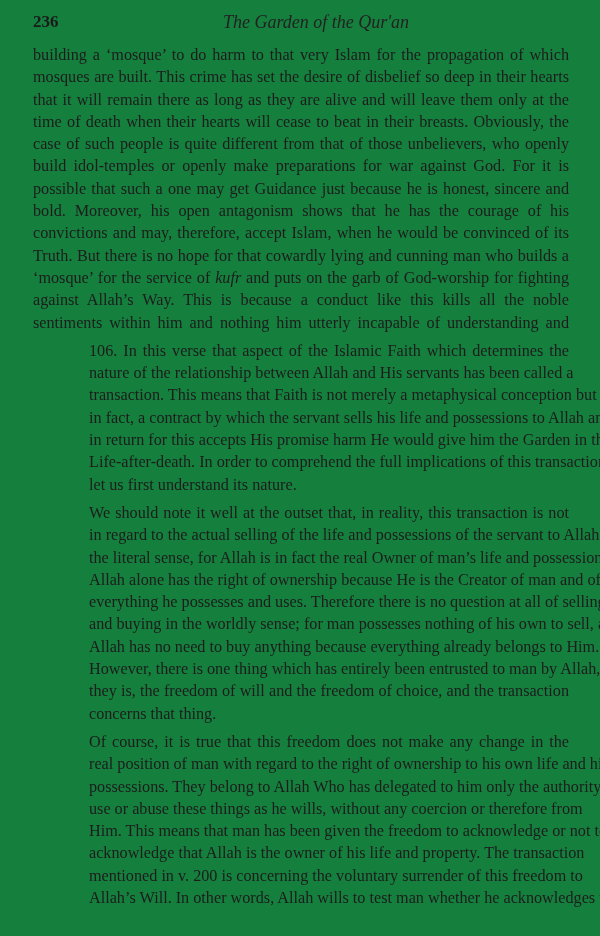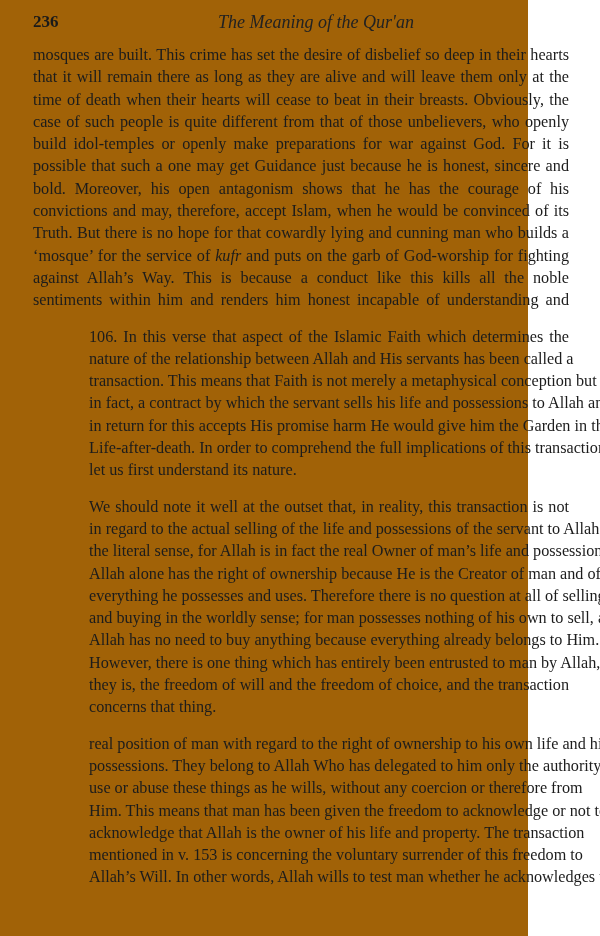--- a/index.html
+++ b/index.html
@@ -12,23 +12,23 @@
       height: 936px;
       overflow: hidden;
       position: relative;
       font-family: "Liberation Serif", "DejaVu Serif", serif;
       color: #1a1a1a;
     }
     .page {
       position: absolute;
       left: 0;
       top: 0;
-      width: 528px;
+      width: 600px;
       height: 936px;
-      background: #a16207;
+      background: #15803d;
     }
     .header {
       position: absolute;
       top: 12px;
       left: 33px;
       width: 536px;
       height: 24px;
     }
     .page-number {
       position: absolute;
@@ -56,21 +56,21 @@
       width: 536px;
       font-size: 16.2px;
       line-height: 22.3px;
       text-align: justify;
       color: #1c1c1c;
     }
     .para {
       margin: 0;
     }
     .para + .para {
-      margin-top: 14px;
+      margin-top: 6px;
     }
     .indent {
       text-indent: 56px;
     }
     .para .line {
       display: block;
       text-align: justify;
       text-align-last: justify;
       white-space: nowrap;
     }
@@ -79,37 +79,38 @@
     }
     em {
     }
   </style>
 </head>
 <body>
 
 <div class="page">
   <div class="header">
     <span class="page-number">236</span>
-    <span class="running-title">The Meaning of the Qur'an</span>
+    <span class="running-title">The Garden of the Qur'an</span>
   </div>
 
   <div class="body-text" id="body-text">
       <div class="para">
+        <span class="line">building a ‘mosque’ to do harm to that very Islam for the propagation of which</span>
         <span class="line">mosques are built. This crime has set the desire of disbelief so deep in their hearts</span>
         <span class="line">that it will remain there as long as they are alive and will leave them only at the</span>
         <span class="line">time of death when their hearts will cease to beat in their breasts. Obviously, the</span>
         <span class="line">case of such people is quite different from that of those unbelievers, who openly</span>
         <span class="line">build idol-temples or openly make preparations for war against God. For it is</span>
         <span class="line">possible that such a one may get Guidance just because he is honest, sincere and</span>
         <span class="line">bold. Moreover, his open antagonism shows that he has the courage of his</span>
         <span class="line">convictions and may, therefore, accept Islam, when he would be convinced of its</span>
         <span class="line">Truth. But there is no hope for that cowardly lying and cunning man who builds a</span>
         <span class="line">‘mosque’ for the service of <em>kufr</em> and puts on the garb of God-worship for fighting</span>
         <span class="line">against Allah’s Way. This is because a conduct like this kills all the noble</span>
-        <span class="line">sentiments within him and renders him honest incapable of understanding and</span>
+        <span class="line">sentiments within him and nothing him utterly incapable of understanding and</span>
       </div>
       <div class="para indent">
         <span class="line" style="text-indent: 56px;">106. In this verse that aspect of the Islamic Faith which determines the</span>
         <span class="line">nature of the relationship between Allah and His servants has been called a</span>
         <span class="line">transaction. This means that Faith is not merely a metaphysical conception but is,</span>
         <span class="line">in fact, a contract by which the servant sells his life and possessions to Allah and</span>
         <span class="line">in return for this accepts His promise harm He would give him the Garden in the</span>
         <span class="line">Life-after-death. In order to comprehend the full implications of this transaction,</span>
         <span class="line last">let us first understand its nature.</span>
       </div>
@@ -119,22 +120,23 @@
         <span class="line">the literal sense, for Allah is in fact the real Owner of man’s life and possessions.</span>
         <span class="line">Allah alone has the right of ownership because He is the Creator of man and of</span>
         <span class="line">everything he possesses and uses. Therefore there is no question at all of selling</span>
         <span class="line">and buying in the worldly sense; for man possesses nothing of his own to sell, and</span>
         <span class="line">Allah has no need to buy anything because everything already belongs to Him.</span>
         <span class="line">However, there is one thing which has entirely been entrusted to man by Allah,</span>
         <span class="line">they is, the freedom of will and the freedom of choice, and the transaction</span>
         <span class="line last">concerns that thing.</span>
       </div>
       <div class="para indent">
+        <span class="line" style="text-indent: 56px;">Of course, it is true that this freedom does not make any change in the</span>
         <span class="line">real position of man with regard to the right of ownership to his own life and his</span>
         <span class="line">possessions. They belong to Allah Who has delegated to him only the authority to</span>
         <span class="line">use or abuse these things as he wills, without any coercion or therefore from</span>
         <span class="line">Him. This means that man has been given the freedom to acknowledge or not to</span>
         <span class="line">acknowledge that Allah is the owner of his life and property. The transaction</span>
-        <span class="line">mentioned in v. 153 is concerning the voluntary surrender of this freedom to</span>
+        <span class="line">mentioned in v. 200 is concerning the voluntary surrender of this freedom to</span>
         <span class="line">Allah’s Will. In other words, Allah wills to test man whether he acknowledges the</span>
       </div>
     </div>
 </div>
 
 </body></html>

